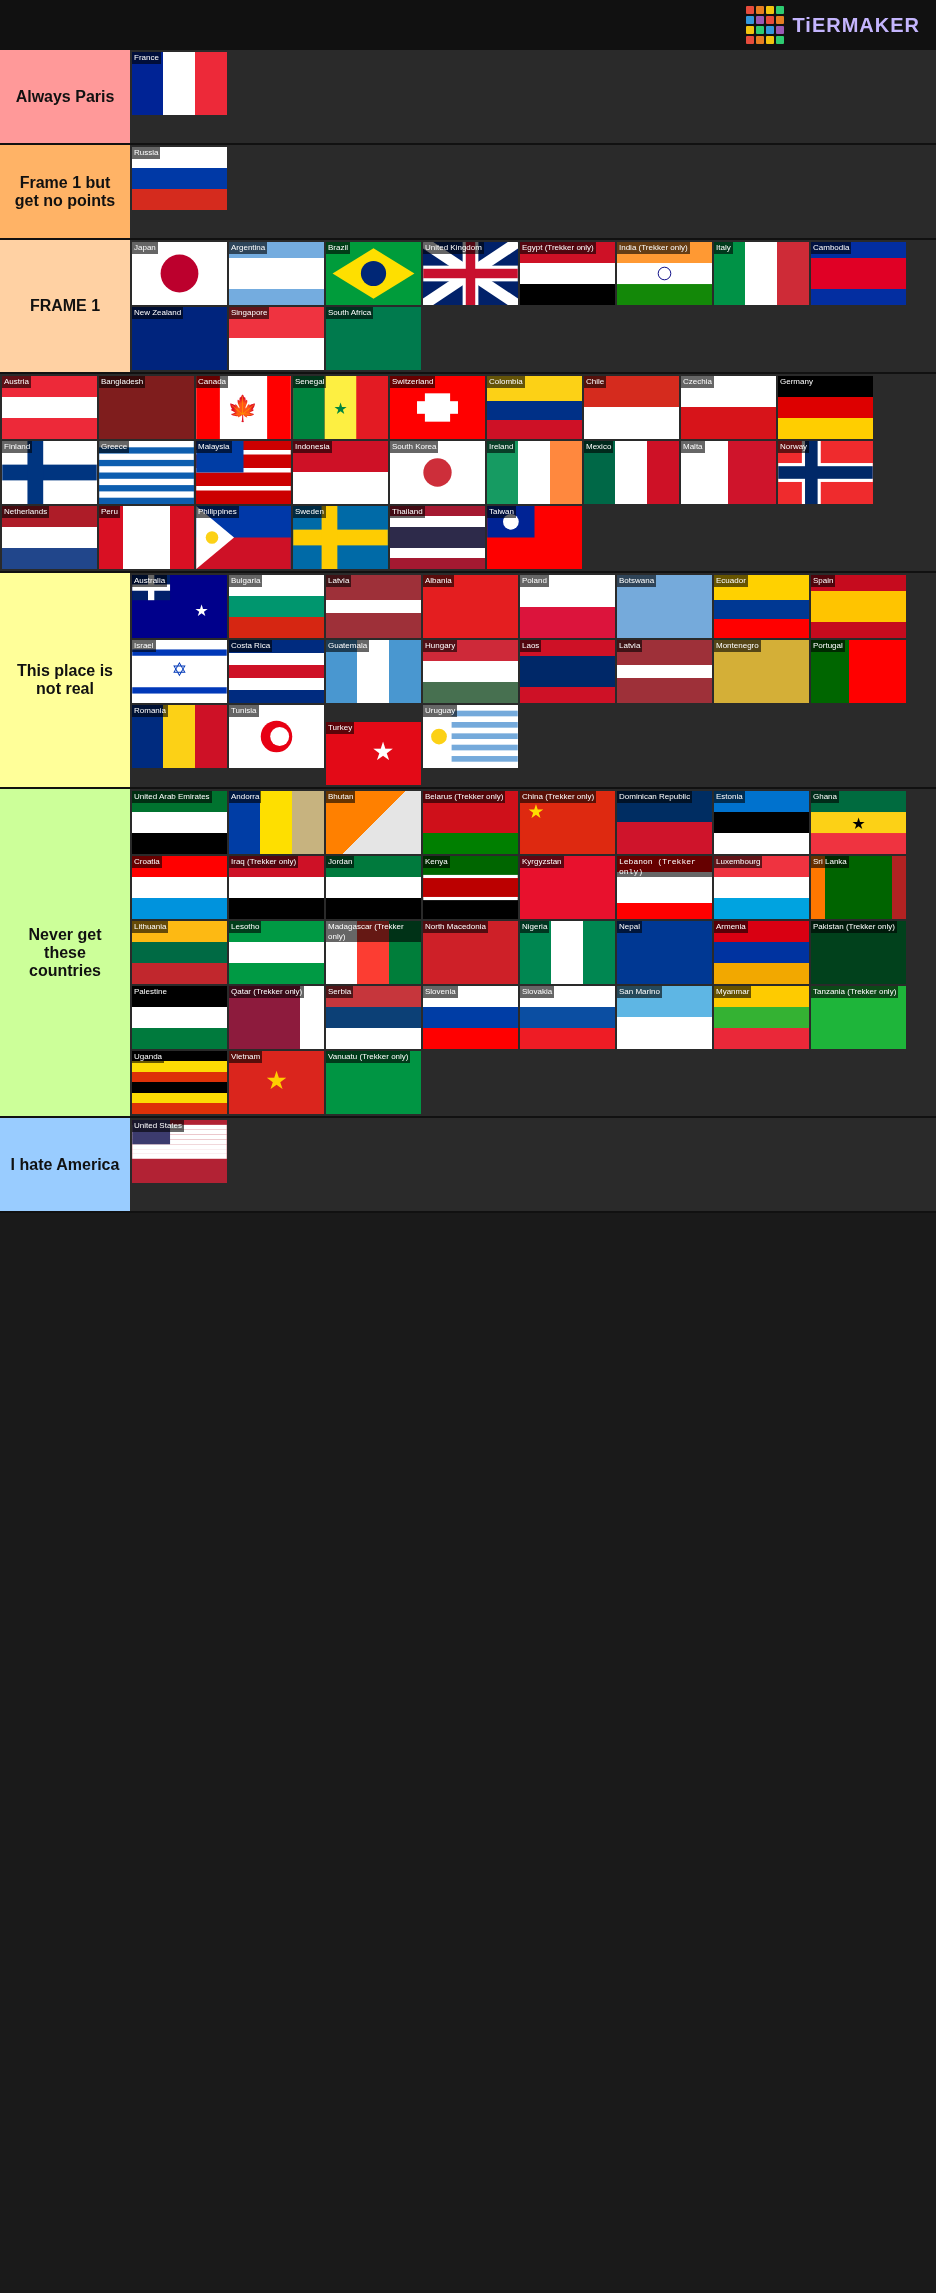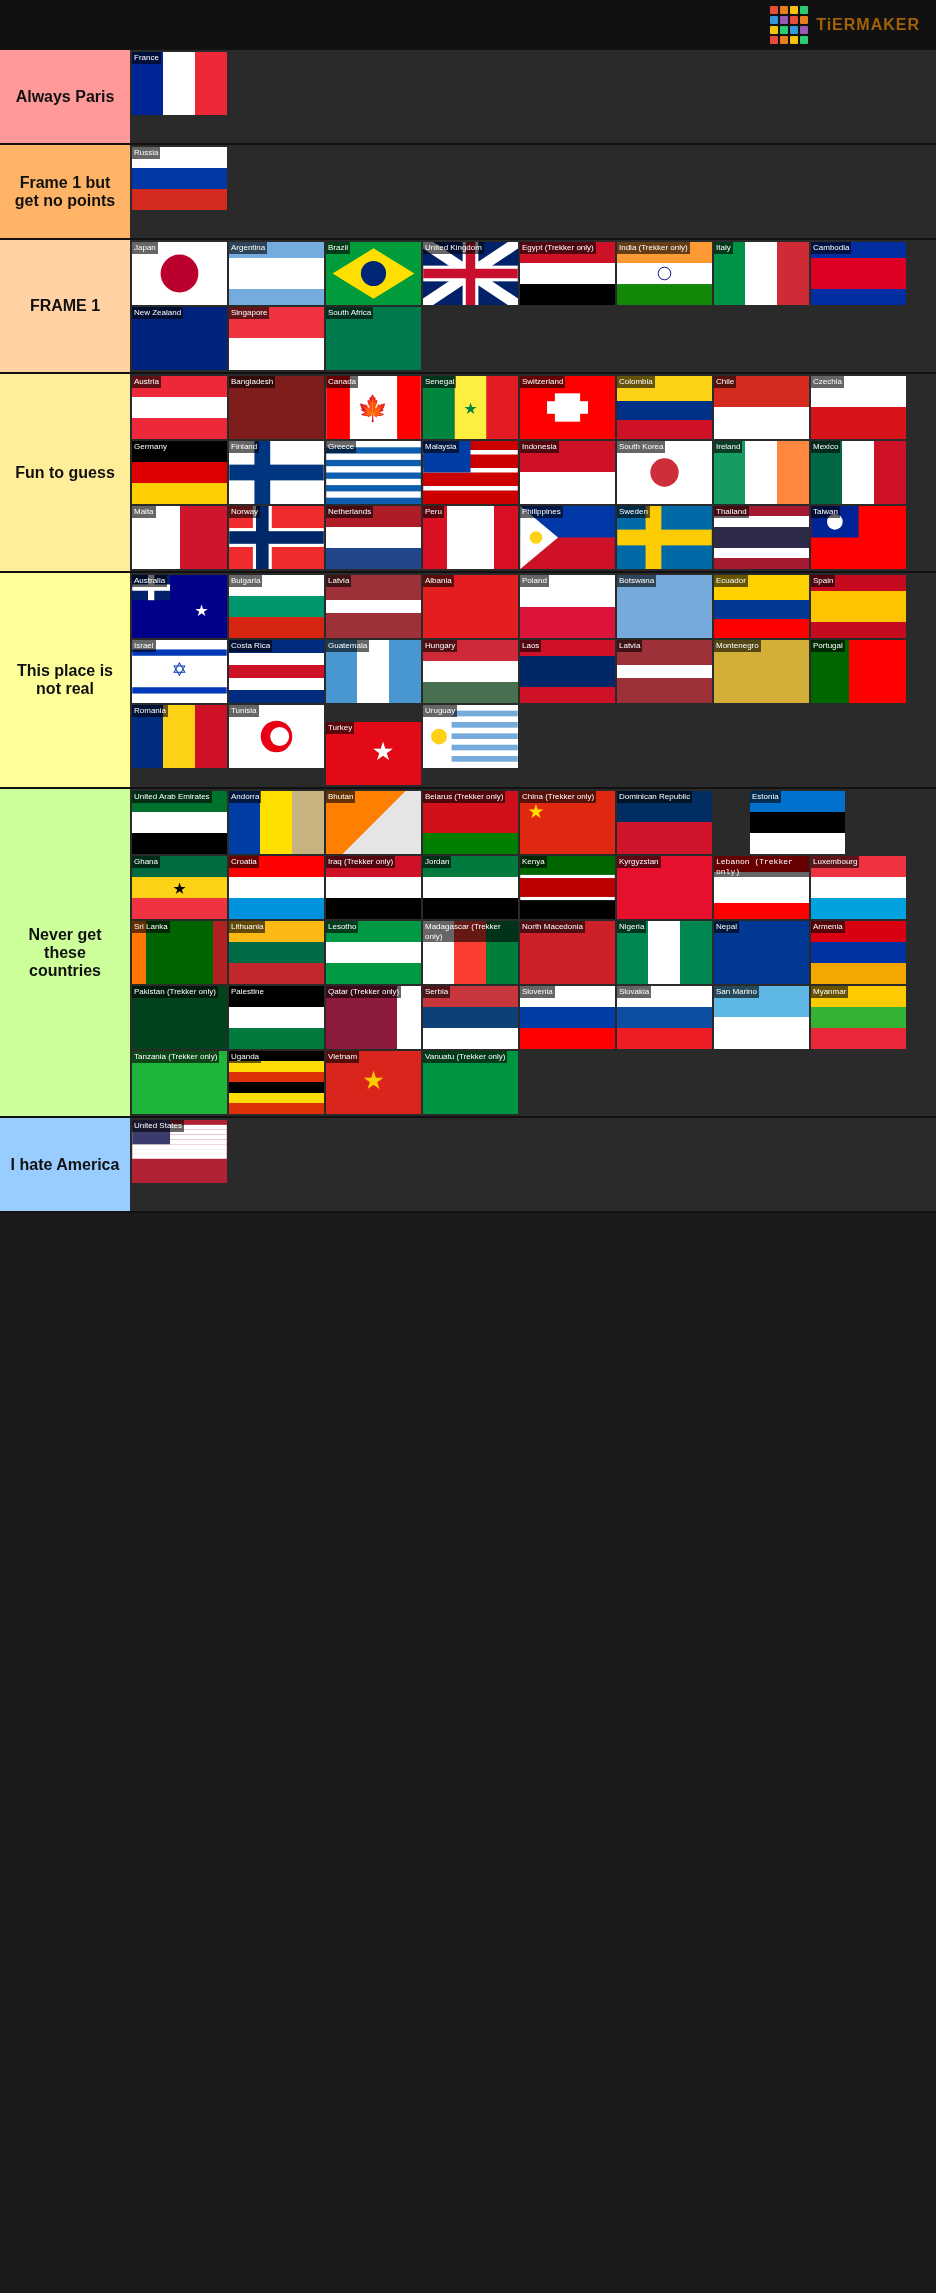--- a/index.html
+++ b/index.html
@@ -30,23 +30,23 @@
       gap: 2px;
     }
 
     .logo-cell {
       width: 8px;
       height: 8px;
       border-radius: 1px;
     }
 
     .logo-text {
-      font-size: 16px;
+      font-size: 20px;
       font-weight: bold;
-      color: #a16207;
+      color: #c4b5fd;
       letter-spacing: 1px;
     }
 
     .tier-row {
       display: flex;
       min-height: 95px;
       border-bottom: 2px solid #111;
     }
 
     .tier-label {
@@ -151,21 +151,21 @@
     .flag-romania { background: linear-gradient(to right, #002B7F 33%, #FCD116 33%, #FCD116 66%, #CE1126 66%); }
     .flag-tunisia { background: white; }
     .flag-turkey { background: #E30A17; margin-top: 17px; }
     .flag-uruguay { background: white; }
     .flag-uae { background: linear-gradient(to bottom, #00732F 33%, white 33%, white 66%, #000000 66%); text-align: center; }
     .flag-andorra { background: linear-gradient(to right, #003DA5 33%, #FEDF00 33%, #FEDF00 66%, #C7B37F 66%); }
     .flag-bhutan { background: linear-gradient(135deg, #FF8000 50%, #E5E5E5 50%); }
     .flag-belarus { background: linear-gradient(to bottom, #CF101A 66%, #007F00 66%); }
     .flag-china { background: #DE2910; }
     .flag-dom-rep { background: linear-gradient(to bottom, #002D62 50%, #CF142B 50%); }
-    .flag-estonia { background: linear-gradient(to bottom, #0072CE 33%, #000000 33%, #000000 66%, white 66%); margin-left: 36px; }
+    .flag-estonia { background: linear-gradient(to bottom, #0072CE 33%, #000000 33%, #000000 66%, white 66%); }
     .flag-ghana { background: linear-gradient(to bottom, #006B3F 33%, #FCD116 33%, #FCD116 66%, #EF3340 66%); }
     .flag-croatia { background: linear-gradient(to bottom, #FF0000 33%, white 33%, white 66%, #0093DD 66%); }
     .flag-iraq { background: linear-gradient(to bottom, #CE1126 33%, white 33%, white 66%, #000000 66%); }
     .flag-jordan { background: linear-gradient(to bottom, #007A3D 33%, white 33%, white 66%, #000000 66%); }
     .flag-kenya { background: linear-gradient(to bottom, #006600 33%, #BB0000 33%, #BB0000 66%, #000000 66%); }
     .flag-kyrgyzstan { background: #E8112D; }
     .flag-lebanon { background: linear-gradient(to bottom, #FF0000 25%, white 25%, white 75%, #FF0000 75%); font-family: Liberation Mono, monospace; }
     .flag-luxembourg { background: linear-gradient(to bottom, #EF3340 33%, white 33%, white 66%, #00A3E0 66%); }
     .flag-sri-lanka { background: linear-gradient(to right, #FF7700 15%, #006400 15%, #006400 85%, #B22222 85%); }
     .flag-lithuania { background: linear-gradient(to bottom, #FDB913 33%, #006A44 33%, #006A44 66%, #C1272D 66%); }
@@ -289,21 +289,20 @@
         </div>
         <div class="flag-item flag-singapore" title="Singapore">
           <span class="flag-label">Singapore</span>
         </div>
         <div class="flag-item flag-south-africa" title="South Africa">
           <span class="flag-label">South Africa</span>
         </div>
       </div>
     </div>
     <div class="tier-row">
-      <div class="tier-label" style="background: rgb(255, 238, 153);">Fun to guess</div>
       <div class="tier-items">
         <div class="flag-item flag-austria" title="Austria">
           <span class="flag-label">Austria</span>
         </div>
         <div class="flag-item flag-bangladesh" title="Bangladesh">
           <span class="flag-label">Bangladesh</span>
         </div>
         <div class="flag-item flag-canada" title="Canada">
           <span class="flag-label">Canada</span>
           <svg viewBox="0 0 3 2" width="100%" height="100%" style="display: block;">

